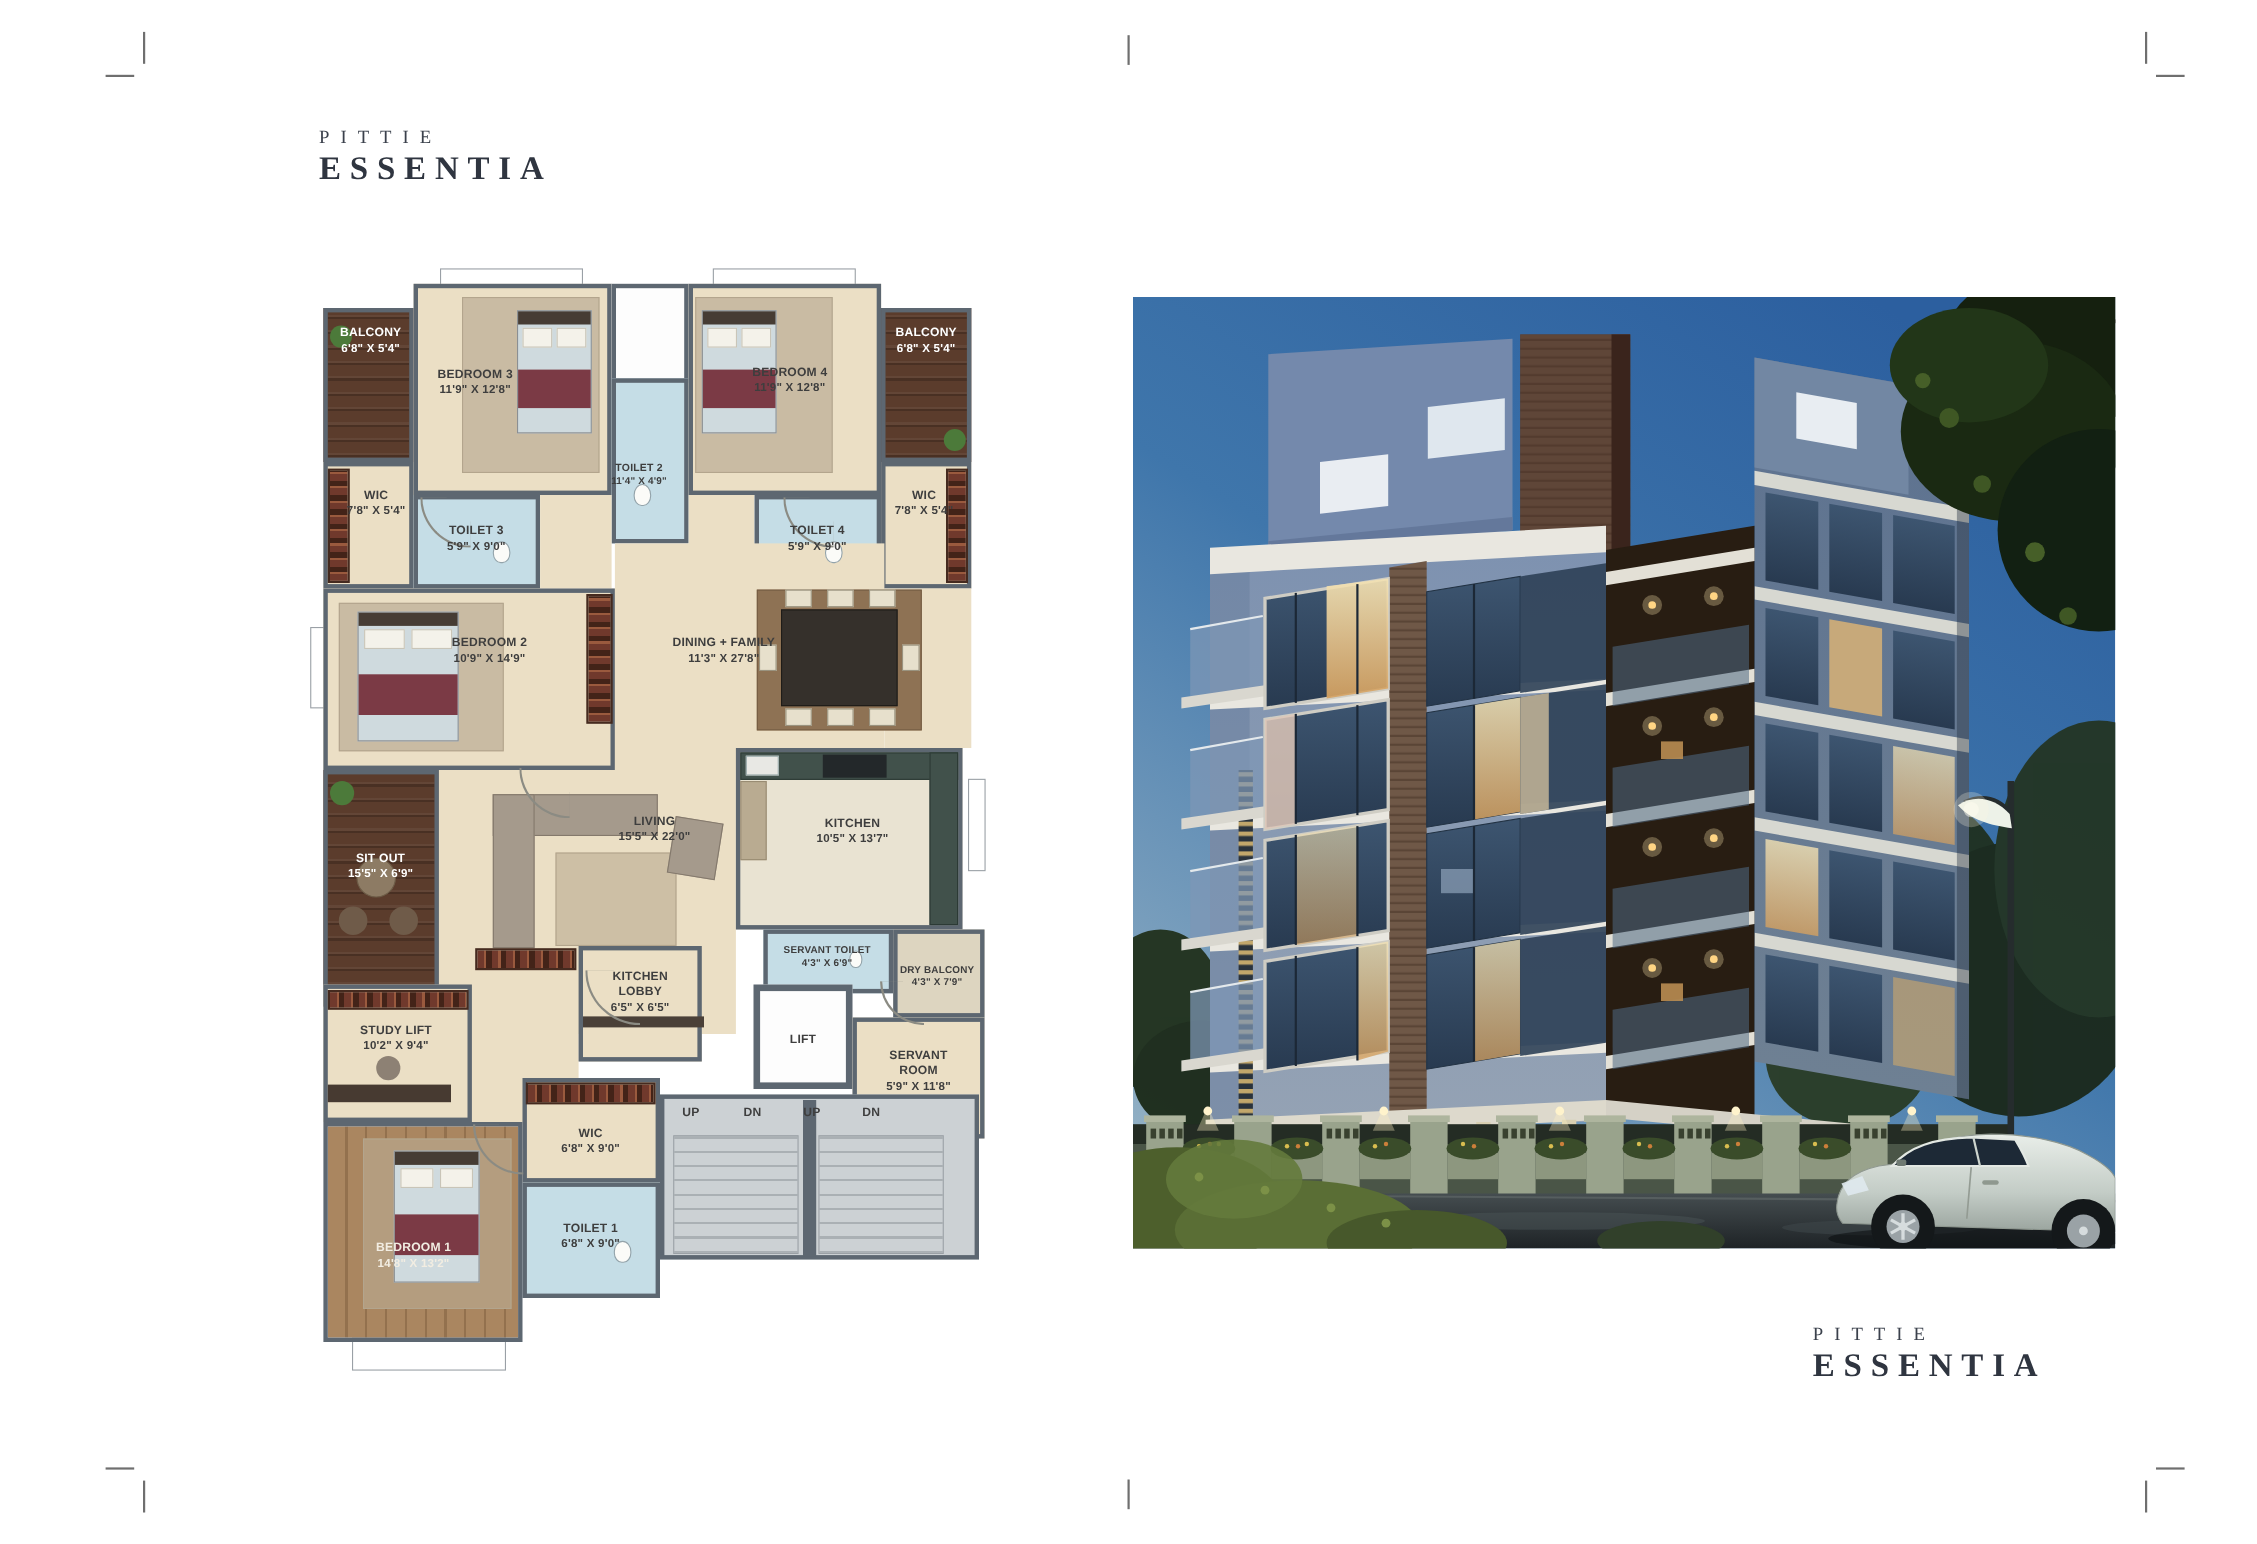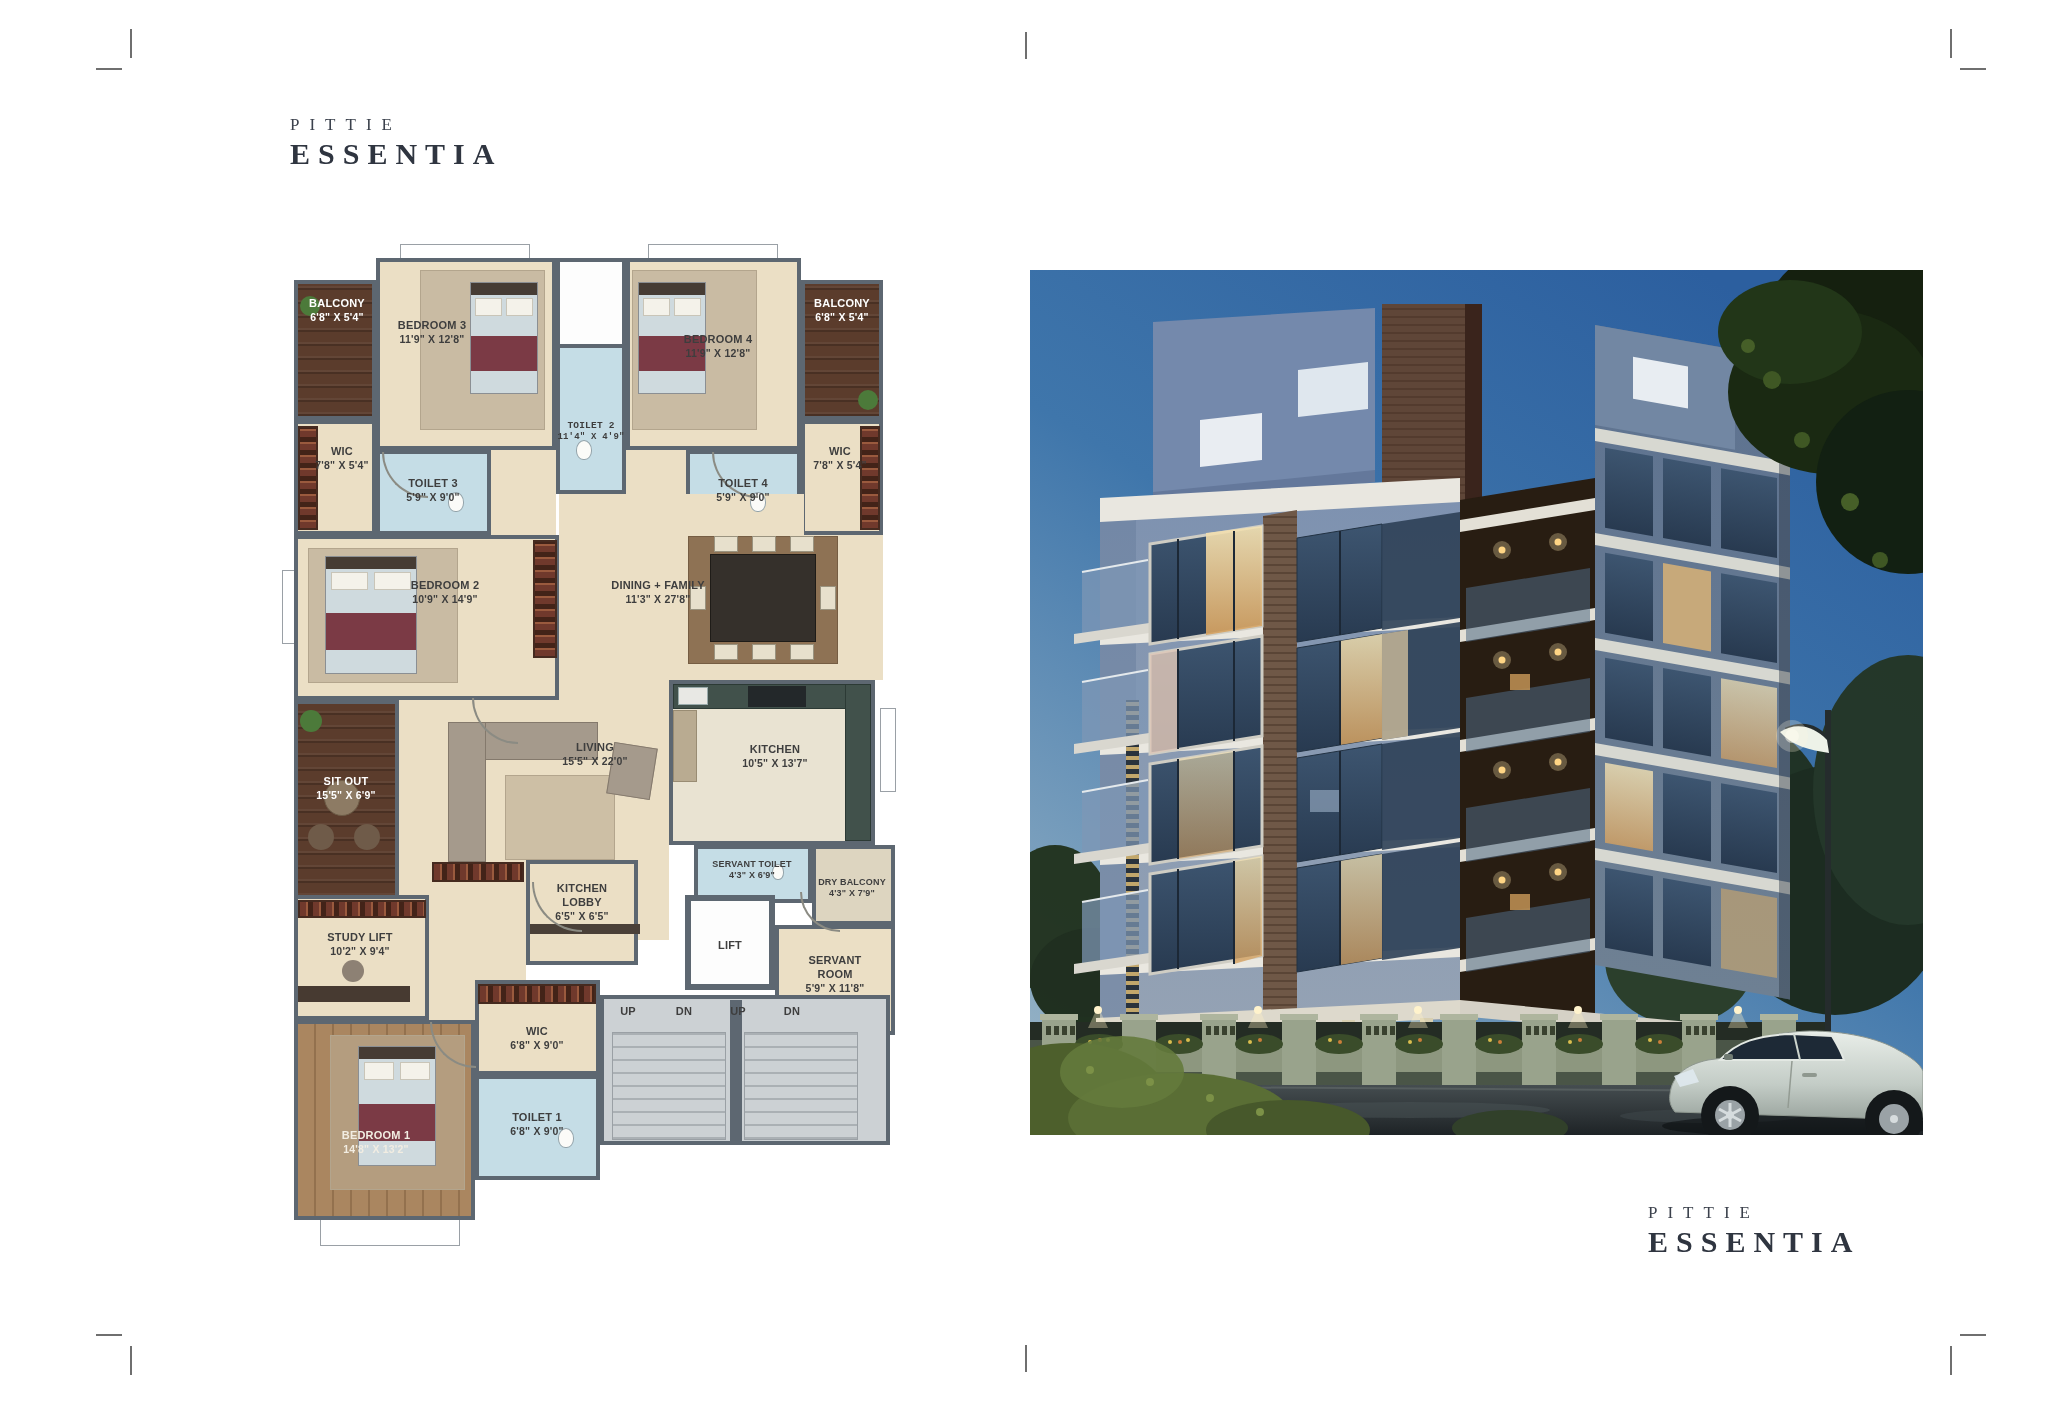--- a/index.html
+++ b/index.html
@@ -186,23 +186,23 @@
 
     <div class="arc" style="left:102px;top:212px;width:44px;height:44px;"></div>
     <div class="arc" style="left:432px;top:212px;width:44px;height:44px;"></div>
     <div class="arc" style="left:192px;top:458px;width:44px;height:44px;"></div>
     <div class="arc" style="left:252px;top:642px;width:48px;height:48px;"></div>
     <div class="arc" style="left:150px;top:782px;width:44px;height:44px;"></div>
     <div class="arc" style="left:520px;top:652px;width:38px;height:38px;"></div>
 
     <div class="lbl white" style="left:57px;top:70px;">
       <span>BALCONY</span><span class="dims">6'8" X 5'4"</span></div>
-    <div class="lbl" style="left:152px;top:92px;text-align:center;">
+    <div class="lbl" style="left:152px;top:108px;text-align:center;">
       <span>BEDROOM 3</span><span class="dims">11'9" X 12'8"</span></div>
-    <div class="lbl" style="left:311px;top:192px;font-size:9.5px;font-family:Liberation Mono, monospace;">
+    <div class="lbl" style="left:301px;top:192px;font-size:9.5px;">
       <span>TOILET 2</span><span class="dims" style="font-size:9px;">11'4" X 4'9"</span></div>
     <div class="lbl" style="left:438px;top:106px;">
       <span>BEDROOM 4</span><span class="dims">11'9" X 12'8"</span></div>
     <div class="lbl white" style="left:562px;top:70px;">
       <span>BALCONY</span><span class="dims">6'8" X 5'4"</span></div>
     <div class="lbl" style="left:62px;top:218px;">
       <span>WIC</span><span class="dims">7'8" X 5'4"</span></div>
     <div class="lbl" style="left:153px;top:250px;">
       <span>TOILET 3</span><span class="dims">5'9" X 9'0"</span></div>
     <div class="lbl" style="left:463px;top:250px;">

